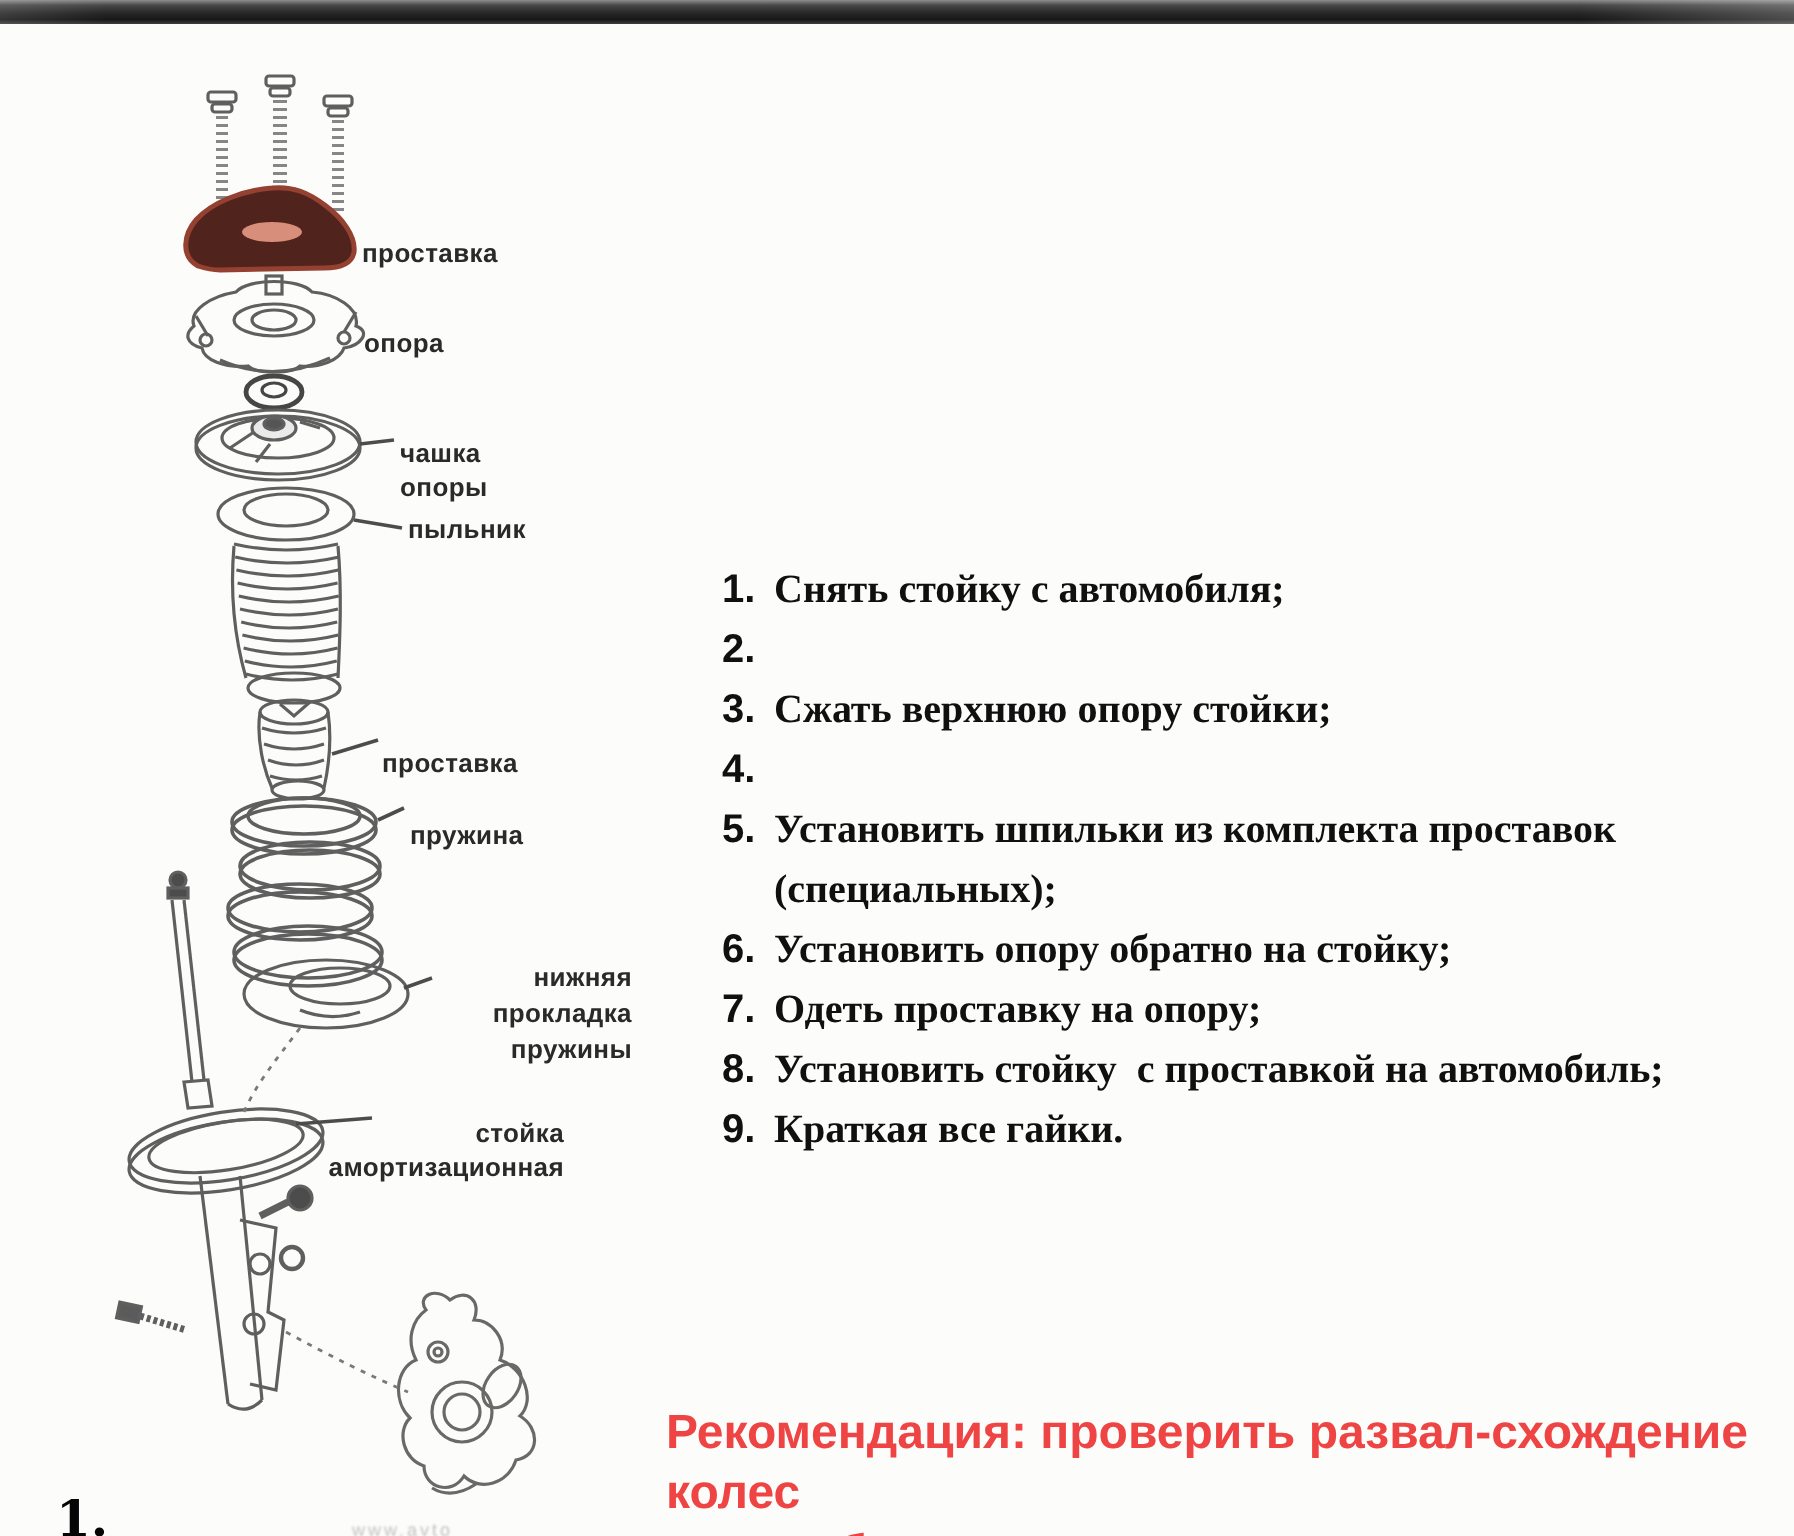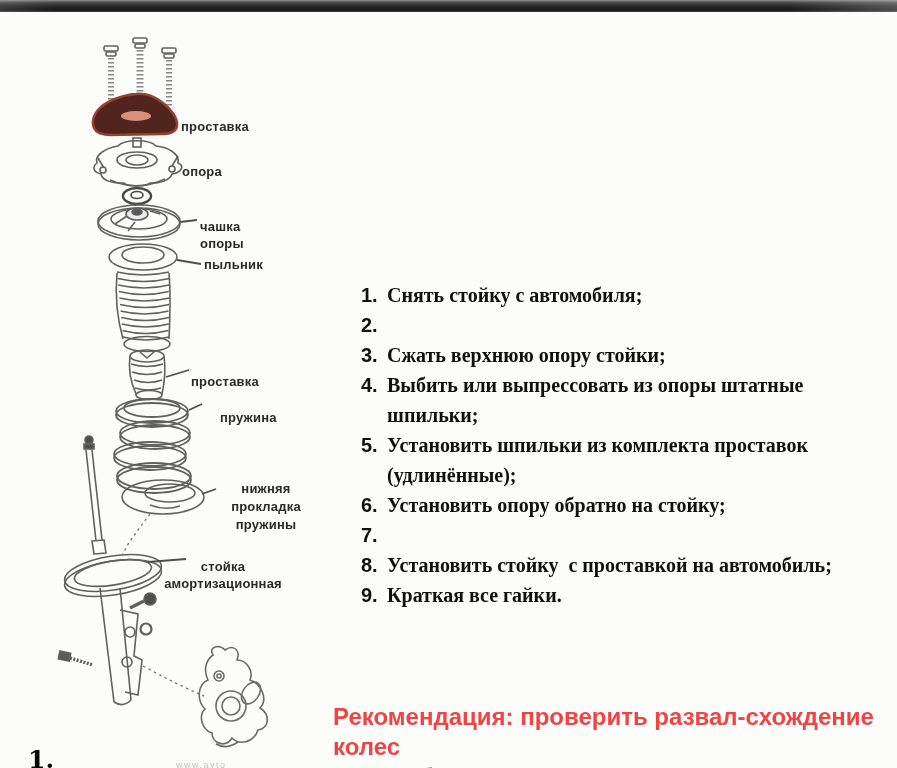--- a/index.html
+++ b/index.html
@@ -16,21 +16,21 @@
   }
   .page{
     position:absolute;left:0;top:12px;width:897px;height:756px;
     background:#fcfcfb;
   }
   svg.diagram{position:absolute;left:0;top:0;}
   .dlabel{
     position:absolute;font-size:13px;font-weight:700;color:#2a2a2a;
     line-height:17px;white-space:pre-line;letter-spacing:.2px;
   }
-  .dlabel.center{text-align:center;}
+  .dlabel.center{text-align:right;}
   .instructions{position:absolute;left:333px;top:268px;width:552px;color:#101010;}
   .instructions .title{font-size:20px;font-weight:700;line-height:30px;margin:0 0 8px 0;}
   .step{display:flex;font-size:20px;font-weight:700;line-height:30px;}
   .step .num{flex:0 0 26px;margin-left:28px;}
   .step .txt{white-space:pre-wrap;font-family:Liberation Serif, serif;}
   .recommendation{
     position:absolute;left:333px;top:690px;width:552px;
     font-size:24px;font-weight:700;line-height:30px;color:#ef4444;white-space:pre-wrap;
   }
   .page-number{
@@ -180,21 +180,21 @@
       </g>
     </g>
   </svg>
 
   <span class="dlabel" style="left:181px;top:106px">проставка</span>
   <span class="dlabel" style="left:182px;top:151px">опора</span>
   <span class="dlabel" style="left:200px;top:206px">чашка
 опоры</span>
   <span class="dlabel" style="left:204px;top:244px">пыльник</span>
   <span class="dlabel" style="left:191px;top:361px">проставка</span>
-  <span class="dlabel" style="left:220px;top:397px">пружина</span>
+  <span class="dlabel" style="left:205px;top:397px">пружина</span>
   <span class="dlabel center" style="left:216px;top:468px;width:100px;line-height:18px">нижняя
 прокладка
 пружины</span>
   <span class="dlabel center" style="left:164px;top:546px;width:118px">стойка
 амортизационная</span>
 
   <div class="instructions">
     <div class="steps">
 
         <div class="step">
@@ -206,37 +206,36 @@
           <span class="num">2.</span>
         </div>
 
         <div class="step">
           <span class="num">3.</span>
           <span class="txt">Сжать верхнюю опору стойки;</span>
         </div>
 
         <div class="step">
           <span class="num">4.</span>
-          <span class="txt">Выбить или выпрессовать из опоры штатные
-шпильки;</span>
         </div>
 
         <div class="step">
           <span class="num">5.</span>
           <span class="txt">Установить шпильки из комплекта проставок
-(удлинённые);</span>
+(специальных);</span>
         </div>
 
         <div class="step">
           <span class="num">6.</span>
           <span class="txt">Установить опору обратно на стойку;</span>
         </div>
 
         <div class="step">
           <span class="num">7.</span>
+          <span class="txt">Одеть проставку на опору;</span>
         </div>
 
         <div class="step">
           <span class="num">8.</span>
           <span class="txt">Установить стойку  с проставкой на автомобиль;</span>
         </div>
 
         <div class="step">
           <span class="num">9.</span>
           <span class="txt">Краткая все гайки.</span>

